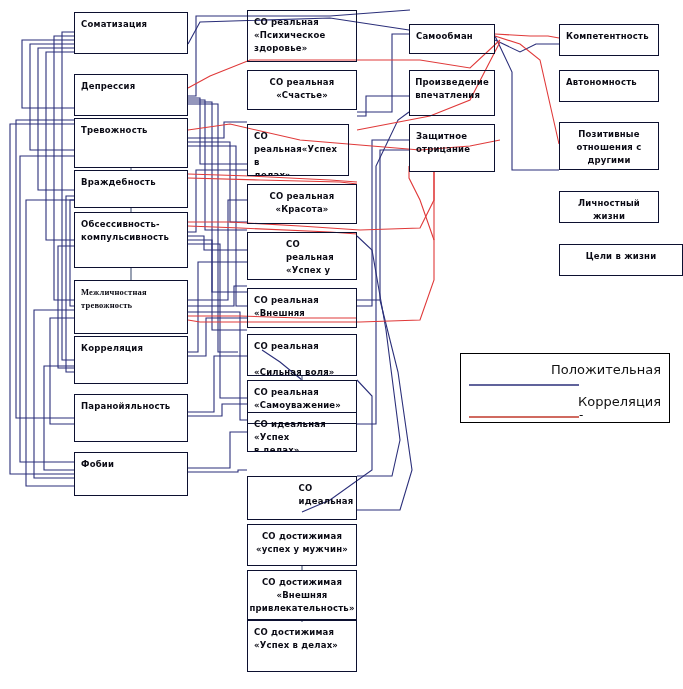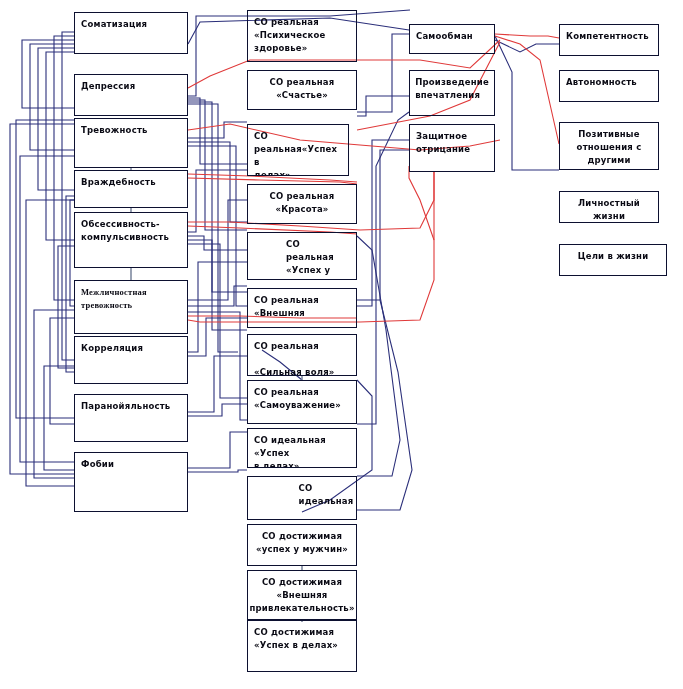--- a/index.html
+++ b/index.html
@@ -116,21 +116,21 @@
       </div>
       <div class="node l" style="left: 74px; top: 280px; width: 114px; height: 54px; border-color: rgb(12, 16, 48); font-family: Liberation Serif, serif;">
         <span>Межличностная<br>тревожность</span>
       </div>
       <div class="node l" style="left: 74px; top: 336px; width: 114px; height: 48px; border-color: rgb(12, 16, 48);">
         <span>Корреляция</span>
       </div>
       <div class="node l" style="left: 74px; top: 394px; width: 114px; height: 48px; border-color: rgb(12, 16, 48);">
         <span>Паранойяльность</span>
       </div>
-      <div class="node l" style="left: 74px; top: 452px; width: 114px; height: 60px; border-color: rgb(12, 16, 48);">
+      <div class="node l" style="left: 74px; top: 452px; width: 114px; height: 44px; border-color: rgb(12, 16, 48);">
         <span>Фобии</span>
       </div>
     </div>
   <div id="self-group">
       <div class="node l" style="left: 247px; top: 10px; width: 110px; height: 52px; border-color: rgb(12, 16, 48);">
         <span>СО реальная<br>«Психическое<br>здоровье»</span>
       </div>
       <div class="node c" style="left: 247px; top: 70px; width: 110px; height: 40px; border-color: rgb(12, 16, 48);">
         <span>СО реальная<br>«Счастье»</span>
       </div>
@@ -145,21 +145,21 @@
       </div>
       <div class="node l" style="left: 247px; top: 288px; width: 110px; height: 40px; border-color: rgb(12, 16, 48);">
         <span>СО реальная<br>«Внешняя</span>
       </div>
       <div class="node l" style="left: 247px; top: 334px; width: 110px; height: 42px; border-color: rgb(12, 16, 48);">
         <span>СО реальная<br>&nbsp;<br>«Сильная воля»</span>
       </div>
       <div class="node l" style="left: 247px; top: 380px; width: 110px; height: 44px; border-color: rgb(12, 16, 48);">
         <span>СО реальная<br>«Самоуважение»</span>
       </div>
-      <div class="node l" style="left: 247px; top: 428px; width: 110px; height: 40px; border-color: rgb(12, 16, 48);">
+      <div class="node l" style="left: 247px; top: 412px; width: 110px; height: 40px; border-color: rgb(12, 16, 48);">
         <span>СО идеальная  «Успех<br>в делах»</span>
       </div>
       <div class="node l" style="left: 247px; top: 476px; width: 110px; height: 44px; border-color: rgb(12, 16, 48); padding-left: 48px;">
         <span>СО идеальная<br>&nbsp;<br>«Успех у мужчин»</span>
       </div>
       <div class="node c" style="left: 247px; top: 524px; width: 110px; height: 42px; border-color: rgb(12, 16, 48);">
         <span>СО достижимая<br>«успех у мужчин»</span>
       </div>
       <div class="node c" style="left: 247px; top: 570px; width: 110px; height: 50px; border-color: rgb(12, 16, 48);">
         <span>СО достижимая<br>«Внешняя<br>привлекательность»</span>
@@ -185,19 +185,28 @@
       </div>
       <div class="node l" style="left: 559px; top: 70px; width: 100px; height: 32px; border-color: rgb(12, 16, 48);">
         <span>Автономность</span>
       </div>
       <div class="node c" style="left: 559px; top: 122px; width: 100px; height: 48px; border-color: rgb(12, 16, 48);">
         <span>Позитивные<br>отношения с<br>другими</span>
       </div>
       <div class="node c" style="left: 559px; top: 191px; width: 100px; height: 32px; border-color: rgb(12, 16, 48);">
         <span>Личностный жизни</span>
       </div>
-      <div class="node c" style="left: 559px; top: 244px; width: 108px; height: 32px; border-color: rgb(12, 16, 48);">
+      <div class="node c" style="left: 559px; top: 244px; width: 124px; height: 32px; border-color: rgb(12, 16, 48);">
         <span>Цели в жизни</span>
       </div>
     </div>
 
+  <div class="legend" id="legend-box" style="left: 460px; top: 353px; width: 210px; height: 70px;">
+    <div class="lbl" id="leg-pos" style="top:8px;">Положительная</div>
+    <svg width="210" height="70" style="position:absolute;left:0;top:0;">
+      <line x1="8" y1="31" x2="118" y2="31" stroke="#2b2f7a" stroke-width="1.4"></line>
+      <line x1="8" y1="63" x2="118" y2="63" stroke="#c0392b" stroke-width="1.4"></line>
+    </svg>
+    <div class="lbl" id="leg-neg" style="top:40px;">Корреляция</div>
+    <div class="dash" id="leg-minus" style="top:54px;left:118px;">-</div>
+  </div>
 
 </div>
 
 </body></html>

